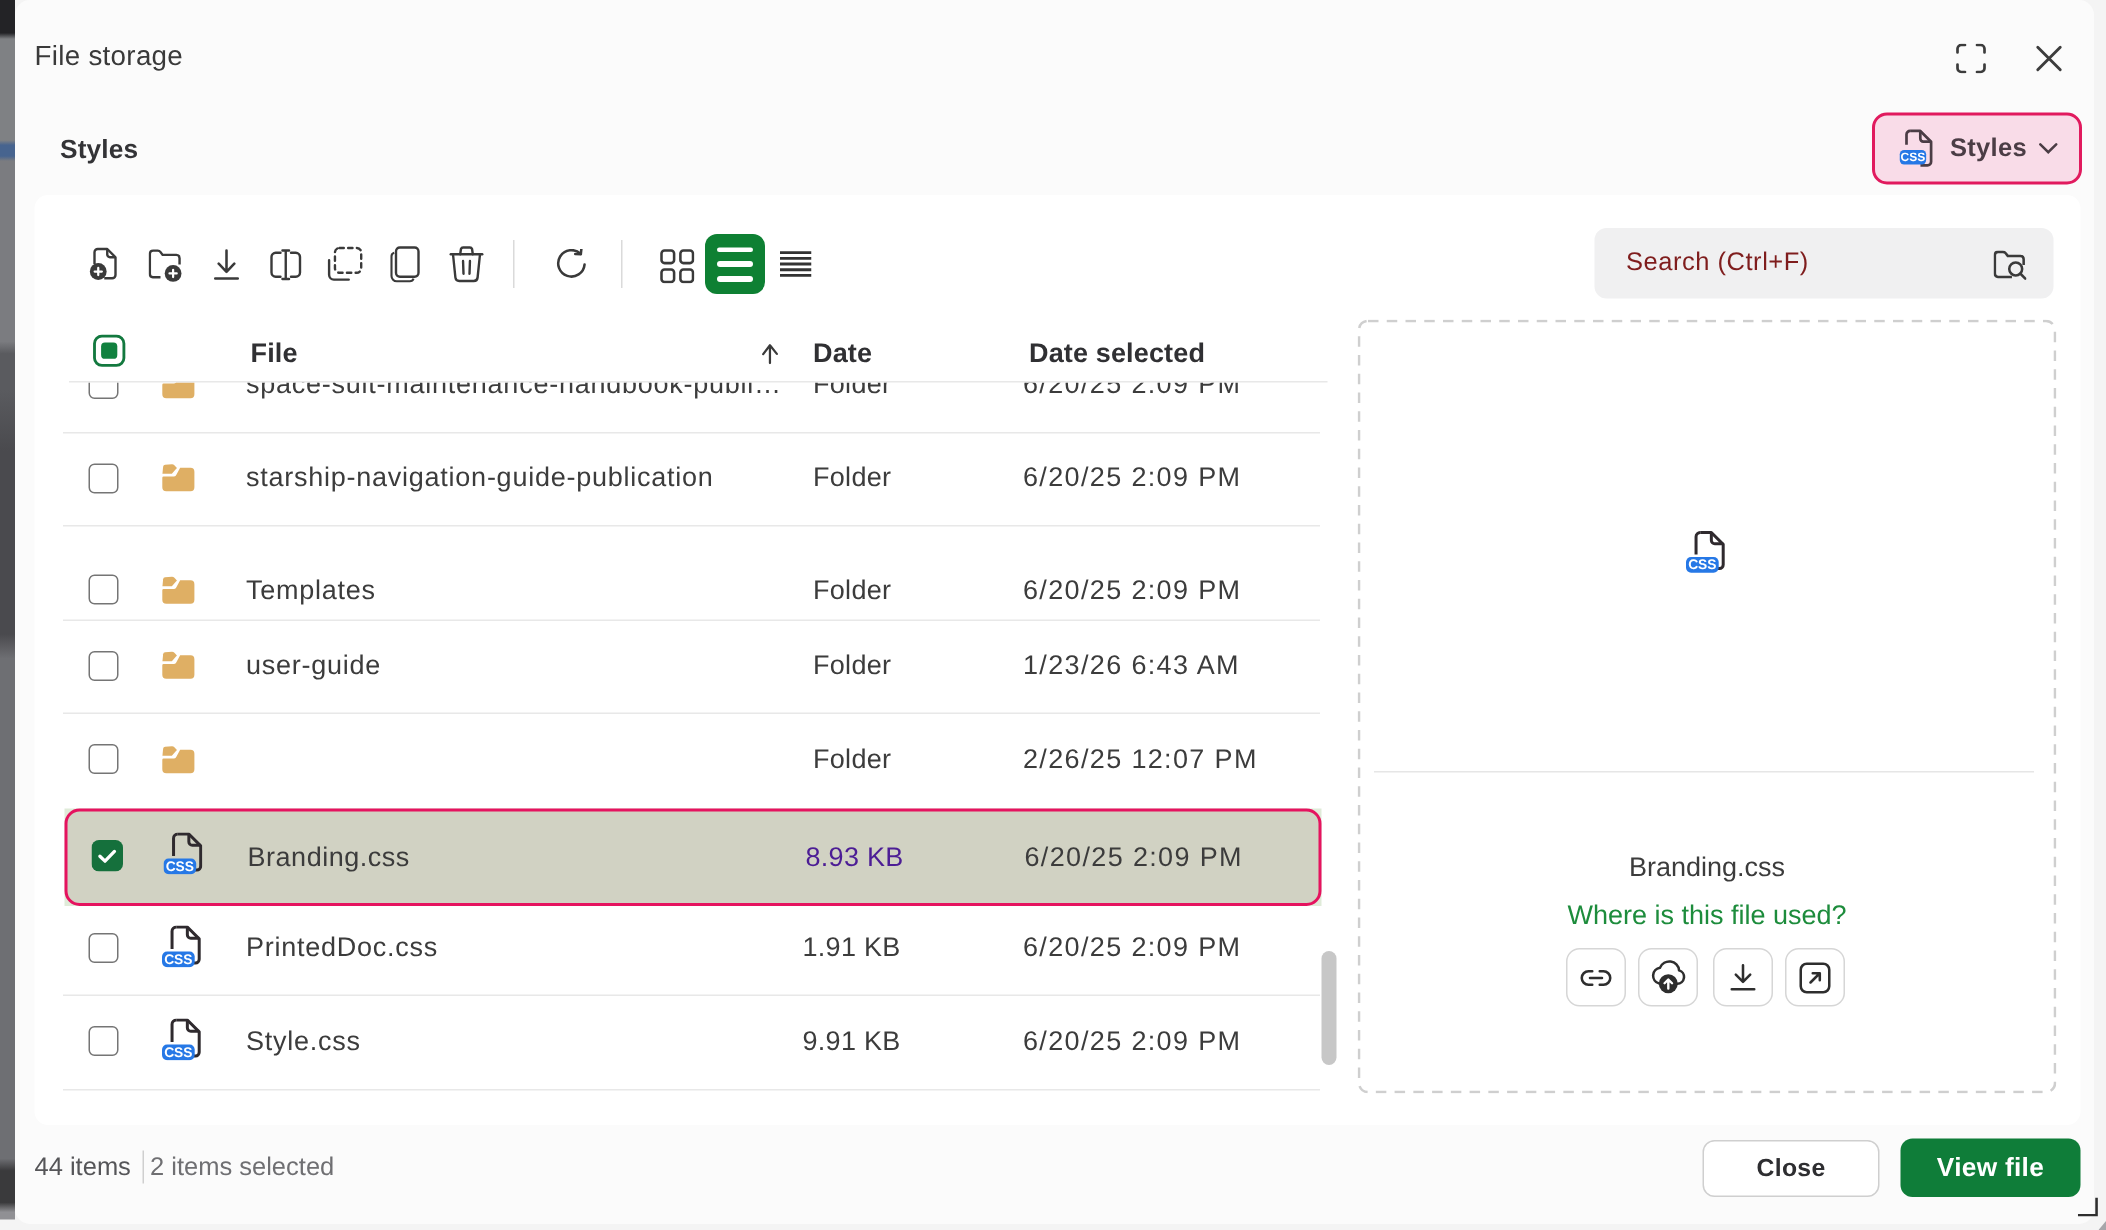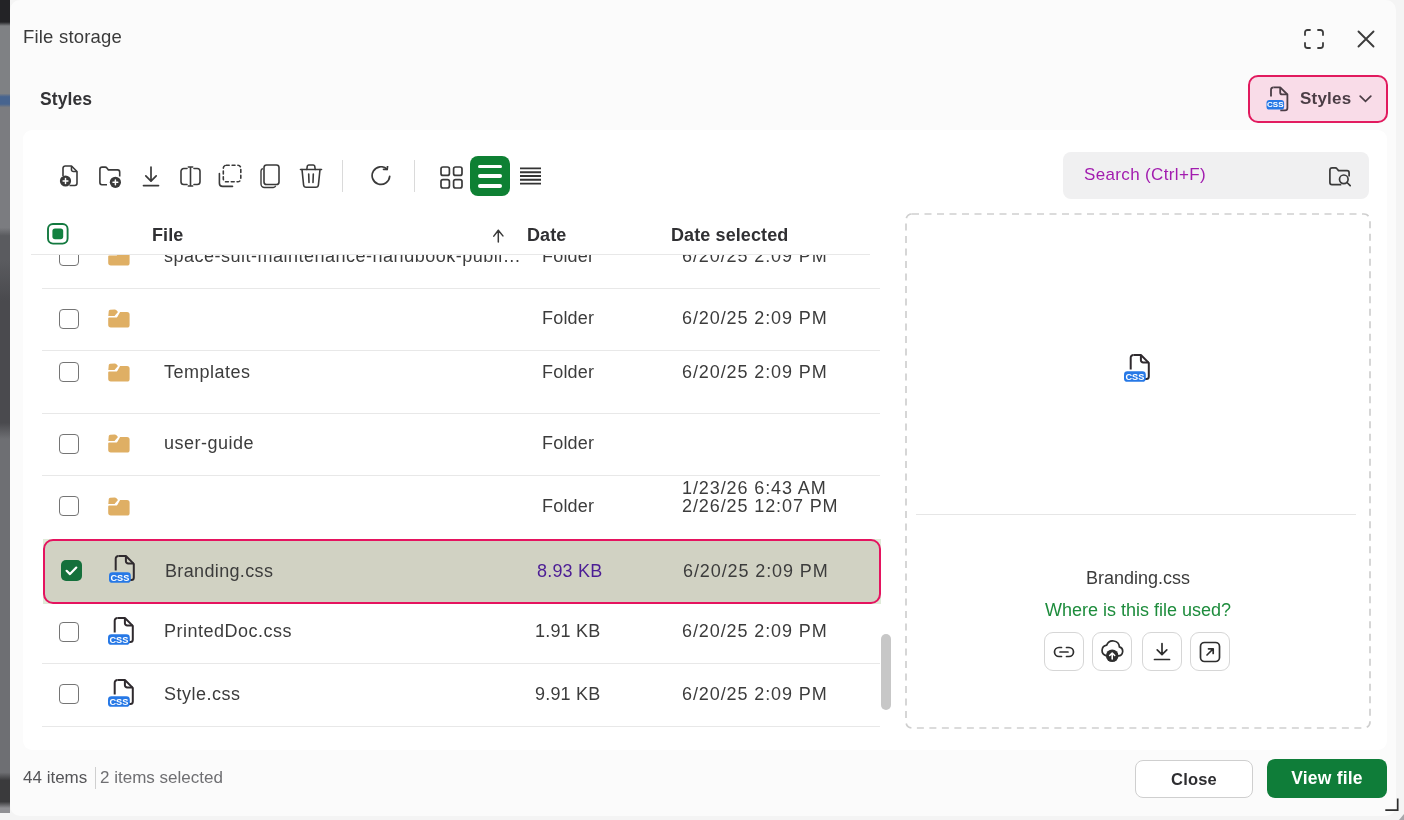--- a/index.html
+++ b/index.html
@@ -11,27 +11,27 @@
   #dlg { left:10px; top:0; width:1386px; height:816px; background:#fbfbfb; border-radius:10px; }
   #title { left:23px; top:26px; font-size:18.5px; color:#3a3a3a; letter-spacing:0.2px; }
   #crumb { left:40px; top:89px; font-size:17.5px; font-weight:600; color:#333336; letter-spacing:0.1px; }
   #stylesBtn { left:1248px; top:75px; width:140px; height:48px; background:#f9dce8; border:2px solid #e11a5e; border-radius:10px; display:flex; align-items:center; }
   #stylesBtn .txt { font-size:17px; font-weight:700; color:#4b3d45; margin-left:9px; letter-spacing:0.2px; }
   #panel { left:23px; top:130px; width:1364px; height:620px; background:#ffffff; border-radius:9px; }
   .vsep { position:absolute; width:1px; height:32px; background:#dadada; top:160px; }
   #listBtn { left:470px; top:156px; width:40px; height:40px; background:#0e8033; border-radius:8px; }
   #listBtn i { position:absolute; left:8px; width:24px; height:3.5px; background:#fff; border-radius:2px; }
   #search { left:1063px; top:152px; width:306px; height:47px; background:#f0f0f1; border-radius:8px; }
-  #search .ph { position:absolute; left:21px; top:13px; font-size:17px; color:#a21caf; letter-spacing:0.35px; }
+  #search .ph { position:absolute; left:21px; top:13px; font-size:17px; color:#7f1d1d; letter-spacing:0.35px; }
   #preview { left:905px; top:213px; width:466px; height:516px; }
   #psep { left:916px; top:514px; width:440px; height:1px; background:#e6e6e6; }
   #pname { left:905px; top:568px; width:466px; text-align:center; font-size:18px; color:#3c3c3c; }
   #plink { left:905px; top:600px; width:466px; text-align:center; font-size:18px; color:#1d8c3c; }
   .pbtn { position:absolute; top:632px; width:40px; height:39px; border:1px solid #d6d6d6; border-radius:9px; background:#fff; display:flex; align-items:center; justify-content:center; }
-  #thead { left:31px; top:202px; width:839px; height:53px; background:#fff; z-index:3; border-bottom:1px solid #e8e8e8; }
+  #thead { left:46px; top:202px; width:839px; height:53px; background:#fff; z-index:3; border-bottom:1px solid #e8e8e8; }
   #thead .h { position:absolute; top:23px; font-size:18px; font-weight:700; color:#303033; letter-spacing:0.1px; }
   .row { position:absolute; left:42px; width:839px; }
   .row .name { position:absolute; left:122px; font-size:18px; color:#3c3c3c; letter-spacing:0.5px; max-width:357px; white-space:nowrap; overflow:hidden; text-overflow:ellipsis; }
   .row .size { position:absolute; left:500px; font-size:18px; color:#3c3c3c; letter-spacing:0.2px; }
   .row .date { position:absolute; left:640px; font-size:18px; color:#3c3c3c; letter-spacing:0.9px; }
   .row .ck { position:absolute; left:17px; }
   .row .fic { position:absolute; left:66px; }
   .bline { position:absolute; left:42px; width:838px; height:1px; background:#e8e8e8; z-index:1; }
   .ckbox { width:20px; height:20px; border:1.8px solid #757575; border-radius:4px; background:#fff; }
   #selrow { left:43px; top:539px; width:838px; height:65px; background:#d1d2c3; border:2px solid #e5135f; border-radius:10px; z-index:2; }
@@ -199,25 +199,26 @@
     <div class="row" style="top:287.5px;height:62.5px;">
     <span class="ck" style="top:21.25px;">
         <div class="ckbox"></div>
       </span>
     <span class="fic" style="top:21.75px;">
         <svg width="22" height="19" viewBox="0 0 22 19">
           <path d="M0.3 6.9 L0.75 2.1 Q0.87 0.85 2.1 0.75 L6.6 0.42 Q7.6 0.38 8.25 1.1 L9.95 3.0 L6.55 6.9 Z" fill="#dfaf64"></path>
           <path d="M12.1 2.9 H19 A2.6 2.6 0 0 1 21.6 5.5 V15.9 A2.6 2.6 0 0 1 19 18.5 H2.9 A2.7 2.7 0 0 1 0.2 15.8 V9.5 Q0.2 8.6 1.1 8.6 H7.9 Q8.75 8.6 9.3 7.95 Z" fill="#dfaf64"></path>
         </svg>
       </span>
+    <span class="name" style="top:20.75px;">starship-navigation-guide-publication</span>
     <span class="size" style="top:20.75px;">Folder</span>
     <span class="date" style="top:20.75px;">6/20/25 2:09 PM</span>
   </div>
     <div class="bline" style="top:350px;"></div>
-    <div class="row" style="top:341px;height:47px;">
+    <div class="row" style="top:362px;height:47px;">
     <span class="ck" style="top:21.25px;">
         <div class="ckbox"></div>
       </span>
     <span class="fic" style="top:21.75px;">
         <svg width="22" height="19" viewBox="0 0 22 19">
           <path d="M0.3 6.9 L0.75 2.1 Q0.87 0.85 2.1 0.75 L6.6 0.42 Q7.6 0.38 8.25 1.1 L9.95 3.0 L6.55 6.9 Z" fill="#dfaf64"></path>
           <path d="M12.1 2.9 H19 A2.6 2.6 0 0 1 21.6 5.5 V15.9 A2.6 2.6 0 0 1 19 18.5 H2.9 A2.7 2.7 0 0 1 0.2 15.8 V9.5 Q0.2 8.6 1.1 8.6 H7.9 Q8.75 8.6 9.3 7.95 Z" fill="#dfaf64"></path>
         </svg>
       </span>
     <span class="name" style="top:20.75px;">Templates</span>
@@ -230,21 +231,21 @@
         <div class="ckbox"></div>
       </span>
     <span class="fic" style="top:21.75px;">
         <svg width="22" height="19" viewBox="0 0 22 19">
           <path d="M0.3 6.9 L0.75 2.1 Q0.87 0.85 2.1 0.75 L6.6 0.42 Q7.6 0.38 8.25 1.1 L9.95 3.0 L6.55 6.9 Z" fill="#dfaf64"></path>
           <path d="M12.1 2.9 H19 A2.6 2.6 0 0 1 21.6 5.5 V15.9 A2.6 2.6 0 0 1 19 18.5 H2.9 A2.7 2.7 0 0 1 0.2 15.8 V9.5 Q0.2 8.6 1.1 8.6 H7.9 Q8.75 8.6 9.3 7.95 Z" fill="#dfaf64"></path>
         </svg>
       </span>
     <span class="name" style="top:20.75px;">user-guide</span>
     <span class="size" style="top:20.75px;">Folder</span>
-    <span class="date" style="top:20.75px;margin-top:45px;">1/23/26 6:43 AM</span>
+    <span class="date" style="top:20.75px;">1/23/26 6:43 AM</span>
   </div>
     <div class="bline" style="top:475px;"></div>
     <div class="row" style="top:475px;height:62.5px;">
     <span class="ck" style="top:21.25px;">
         <div class="ckbox"></div>
       </span>
     <span class="fic" style="top:21.75px;">
         <svg width="22" height="19" viewBox="0 0 22 19">
           <path d="M0.3 6.9 L0.75 2.1 Q0.87 0.85 2.1 0.75 L6.6 0.42 Q7.6 0.38 8.25 1.1 L9.95 3.0 L6.55 6.9 Z" fill="#dfaf64"></path>
           <path d="M12.1 2.9 H19 A2.6 2.6 0 0 1 21.6 5.5 V15.9 A2.6 2.6 0 0 1 19 18.5 H2.9 A2.7 2.7 0 0 1 0.2 15.8 V9.5 Q0.2 8.6 1.1 8.6 H7.9 Q8.75 8.6 9.3 7.95 Z" fill="#dfaf64"></path>

